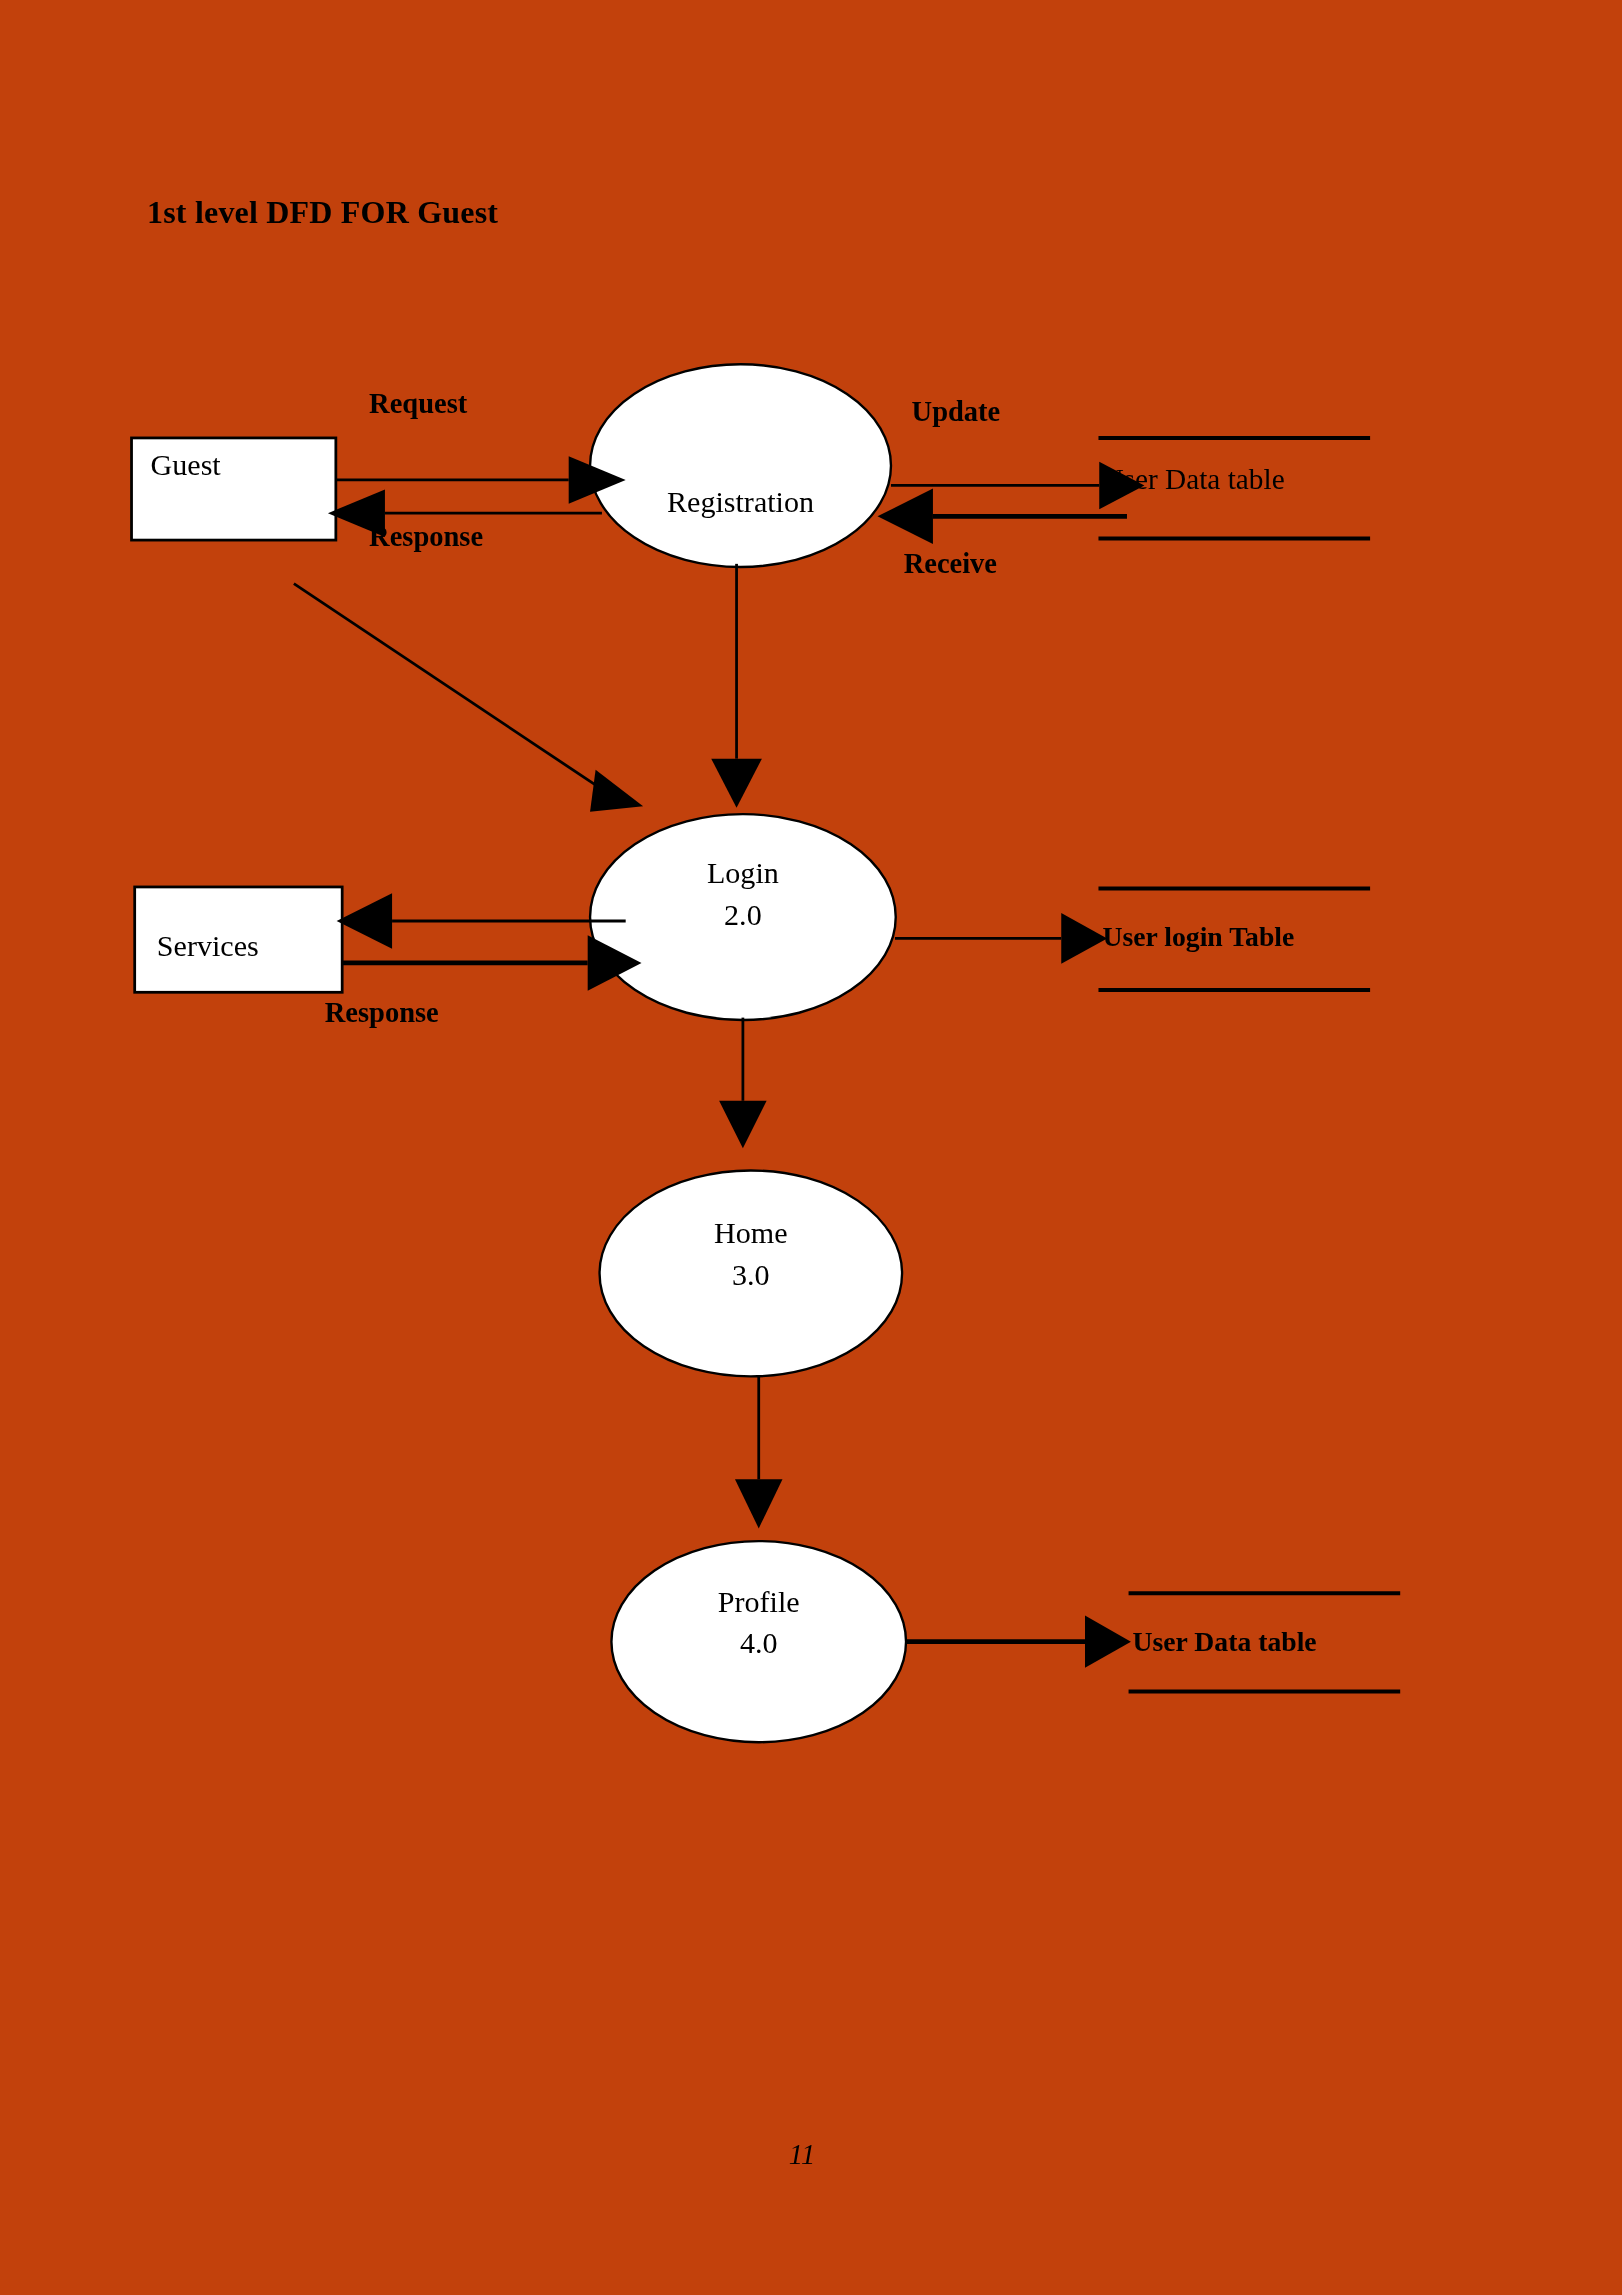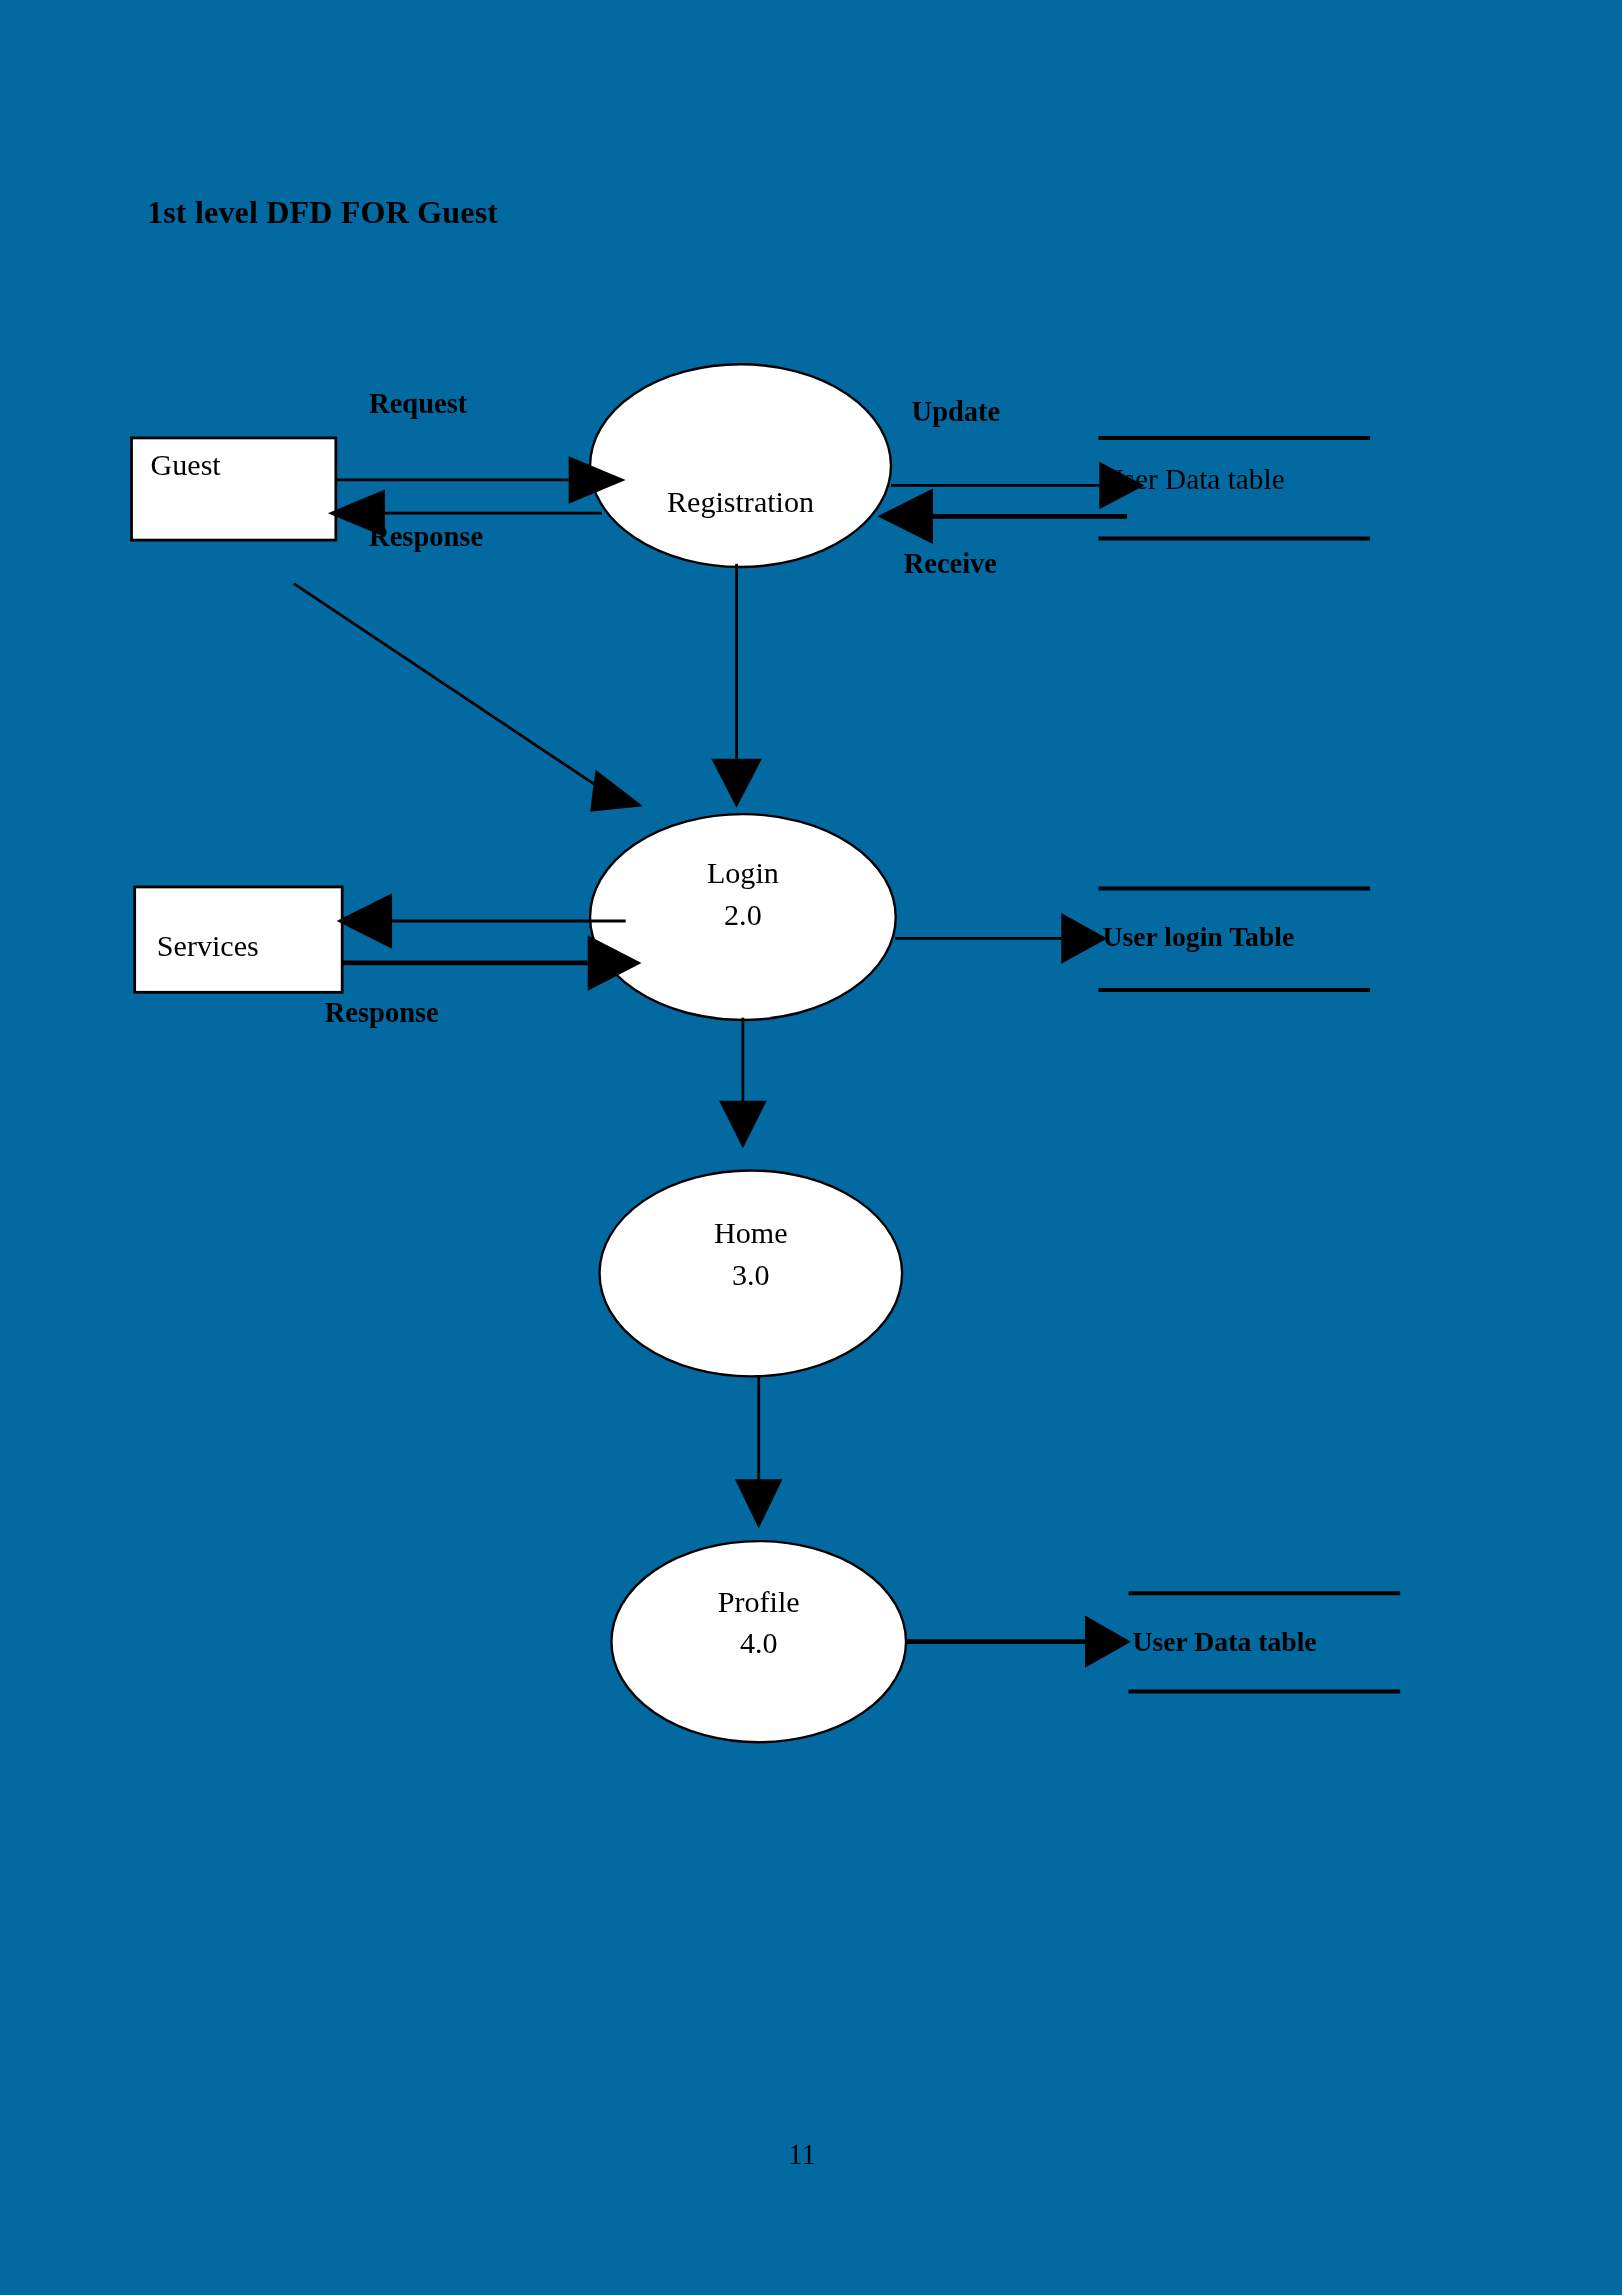--- a/index.html
+++ b/index.html
@@ -9,21 +9,21 @@
     background: #ffffff;
   }
   body {
     font-family: "Liberation Serif", "DejaVu Serif", serif;
     color: #000000;
   }
   #page {
     position: relative;
     width: 1622px;
     height: 2295px;
-    background: #0369a1;
+    background: #c2410c;
     overflow: hidden;
   }
   #doc-title {
     position: absolute;
     left: 147px;
     top: 194px;
     font-size: 32px;
     font-weight: bold;
     letter-spacing: 0.2px;
     white-space: nowrap;
@@ -35,20 +35,21 @@
     width: 1622px;
     height: 2295px;
   }
   #page-number {
     position: absolute;
     left: 0;
     top: 2139px;
     width: 1604px;
     text-align: center;
     font-size: 28.5px;
+    font-style: italic;
   }
   .node-label {
     font-family: "Liberation Serif", "DejaVu Serif", serif;
     font-size: 38px;
     fill: #000000;
   }
   .entity-label {
     font-family: "Liberation Serif", "DejaVu Serif", serif;
     font-size: 38px;
     fill: #000000;

